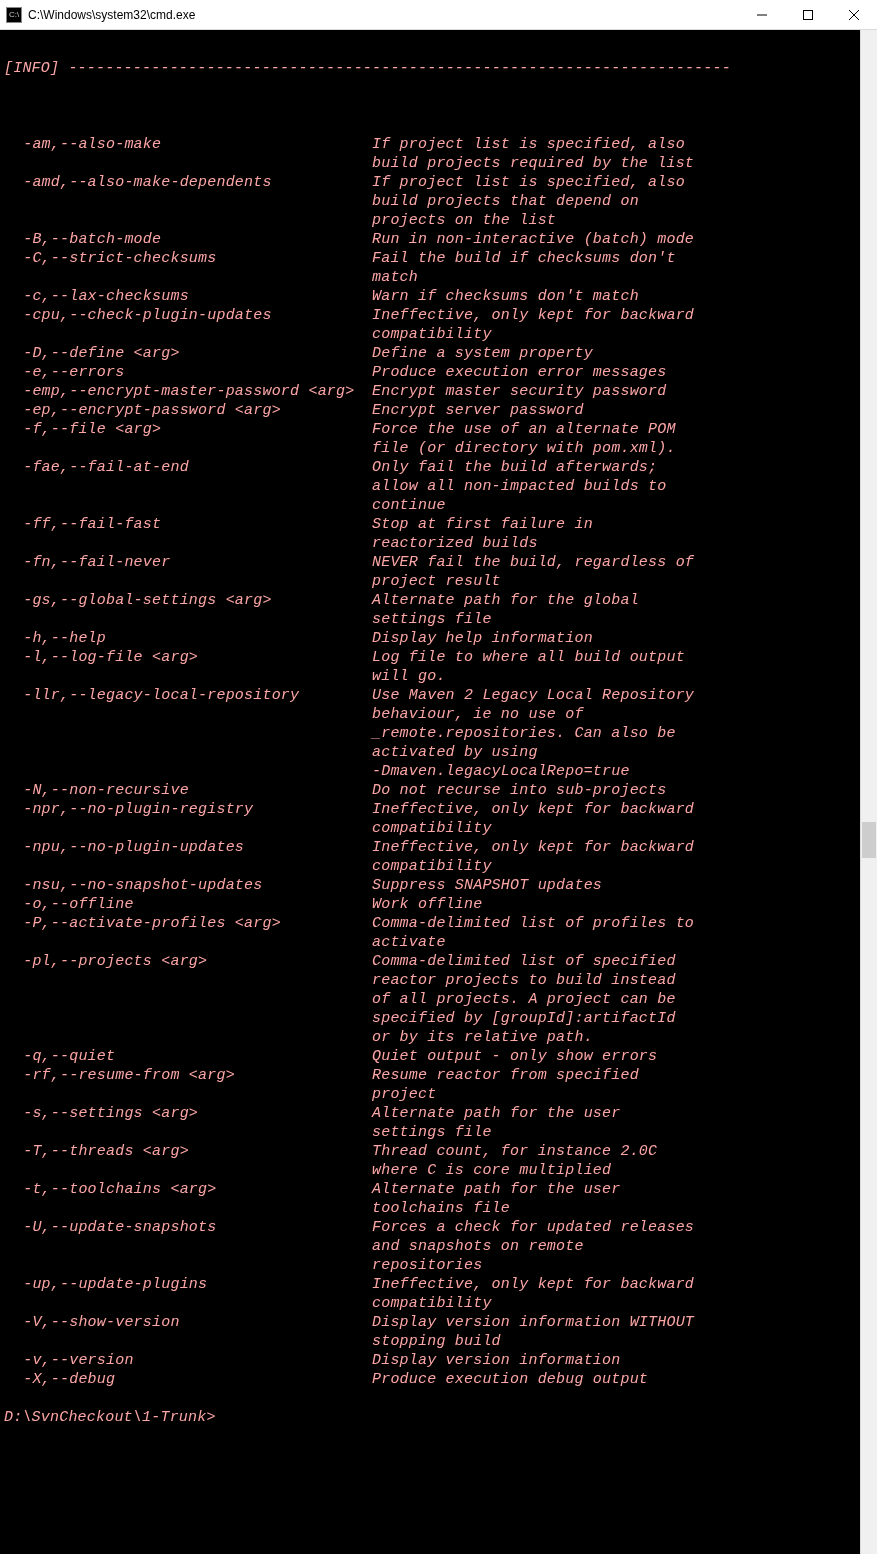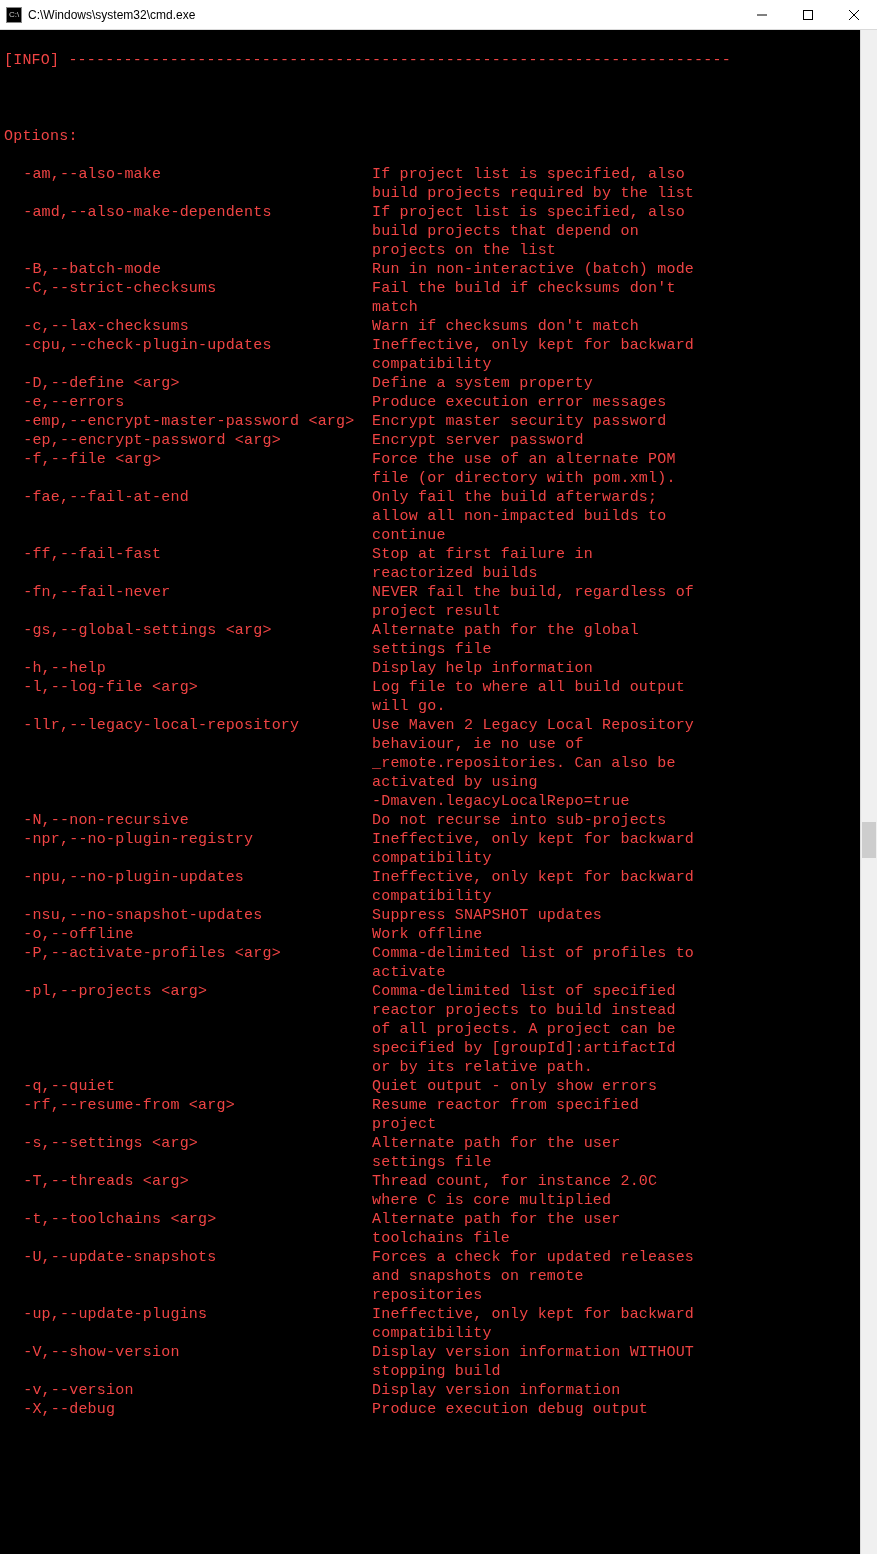--- a/index.html
+++ b/index.html
@@ -56,28 +56,29 @@
     align-items: center;
     justify-content: center;
     font-family: "Segoe UI Symbol", sans-serif;
     font-size: 10px;
     color: #000;
   }
   .win-btn svg { display: block; }
   .terminal {
     flex: 1;
     background: #000000;
-    color: #ef4444;
+    color: #fca5a5;
     font-size: 15px;
     line-height: 19px;
-    padding: 2px 4px 4px 4px;
+    padding: 10px 4px 4px 4px;
     white-space: pre;
     overflow: hidden;
     position: relative;
     letter-spacing: 0.2px;
+    font-style: italic;
   }
   .scrollbar {
     position: absolute;
     right: 0;
     top: 30px;
     bottom: 0;
     width: 17px;
     background: #f0f0f0;
     border-left: 1px solid #dadada;
   }
@@ -132,19 +133,19 @@
           <line x1="10" y1="0" x2="0" y2="10" stroke="#000" stroke-width="1"></line>
         </svg>
     </div>
   </div>
 </div>
 
 <div class="terminal">
 <div class="info-line">[INFO] ------------------------------------------------------------------------</div>
 <div></div>
 <div></div>
-<div class="options-header">Options:</div>
 <div id="options-container"><div class="opt-row"><span class="opt-flag"> -am,--also-make</span><span class="opt-desc">If project list is specified, also</span></div><div class="opt-row"><span class="opt-flag">&nbsp;</span><span class="opt-desc">build projects required by the list</span></div><div class="opt-row"><span class="opt-flag"> -amd,--also-make-dependents</span><span class="opt-desc">If project list is specified, also</span></div><div class="opt-row"><span class="opt-flag">&nbsp;</span><span class="opt-desc">build projects that depend on</span></div><div class="opt-row"><span class="opt-flag">&nbsp;</span><span class="opt-desc">projects on the list</span></div><div class="opt-row"><span class="opt-flag"> -B,--batch-mode</span><span class="opt-desc">Run in non-interactive (batch) mode</span></div><div class="opt-row"><span class="opt-flag"> -C,--strict-checksums</span><span class="opt-desc">Fail the build if checksums don't</span></div><div class="opt-row"><span class="opt-flag">&nbsp;</span><span class="opt-desc">match</span></div><div class="opt-row"><span class="opt-flag"> -c,--lax-checksums</span><span class="opt-desc">Warn if checksums don't match</span></div><div class="opt-row"><span class="opt-flag"> -cpu,--check-plugin-updates</span><span class="opt-desc">Ineffective, only kept for backward</span></div><div class="opt-row"><span class="opt-flag">&nbsp;</span><span class="opt-desc">compatibility</span></div><div class="opt-row"><span class="opt-flag"> -D,--define &lt;arg&gt;</span><span class="opt-desc">Define a system property</span></div><div class="opt-row"><span class="opt-flag"> -e,--errors</span><span class="opt-desc">Produce execution error messages</span></div><div class="opt-row"><span class="opt-flag"> -emp,--encrypt-master-password &lt;arg&gt;</span><span class="opt-desc">Encrypt master security password</span></div><div class="opt-row"><span class="opt-flag"> -ep,--encrypt-password &lt;arg&gt;</span><span class="opt-desc">Encrypt server password</span></div><div class="opt-row"><span class="opt-flag"> -f,--file &lt;arg&gt;</span><span class="opt-desc">Force the use of an alternate POM</span></div><div class="opt-row"><span class="opt-flag">&nbsp;</span><span class="opt-desc">file (or directory with pom.xml).</span></div><div class="opt-row"><span class="opt-flag"> -fae,--fail-at-end</span><span class="opt-desc">Only fail the build afterwards;</span></div><div class="opt-row"><span class="opt-flag">&nbsp;</span><span class="opt-desc">allow all non-impacted builds to</span></div><div class="opt-row"><span class="opt-flag">&nbsp;</span><span class="opt-desc">continue</span></div><div class="opt-row"><span class="opt-flag"> -ff,--fail-fast</span><span class="opt-desc">Stop at first failure in</span></div><div class="opt-row"><span class="opt-flag">&nbsp;</span><span class="opt-desc">reactorized builds</span></div><div class="opt-row"><span class="opt-flag"> -fn,--fail-never</span><span class="opt-desc">NEVER fail the build, regardless of</span></div><div class="opt-row"><span class="opt-flag">&nbsp;</span><span class="opt-desc">project result</span></div><div class="opt-row"><span class="opt-flag"> -gs,--global-settings &lt;arg&gt;</span><span class="opt-desc">Alternate path for the global</span></div><div class="opt-row"><span class="opt-flag">&nbsp;</span><span class="opt-desc">settings file</span></div><div class="opt-row"><span class="opt-flag"> -h,--help</span><span class="opt-desc">Display help information</span></div><div class="opt-row"><span class="opt-flag"> -l,--log-file &lt;arg&gt;</span><span class="opt-desc">Log file to where all build output</span></div><div class="opt-row"><span class="opt-flag">&nbsp;</span><span class="opt-desc">will go.</span></div><div class="opt-row"><span class="opt-flag"> -llr,--legacy-local-repository</span><span class="opt-desc">Use Maven 2 Legacy Local Repository</span></div><div class="opt-row"><span class="opt-flag">&nbsp;</span><span class="opt-desc">behaviour, ie no use of</span></div><div class="opt-row"><span class="opt-flag">&nbsp;</span><span class="opt-desc">_remote.repositories. Can also be</span></div><div class="opt-row"><span class="opt-flag">&nbsp;</span><span class="opt-desc">activated by using</span></div><div class="opt-row"><span class="opt-flag">&nbsp;</span><span class="opt-desc">-Dmaven.legacyLocalRepo=true</span></div><div class="opt-row"><span class="opt-flag"> -N,--non-recursive</span><span class="opt-desc">Do not recurse into sub-projects</span></div><div class="opt-row"><span class="opt-flag"> -npr,--no-plugin-registry</span><span class="opt-desc">Ineffective, only kept for backward</span></div><div class="opt-row"><span class="opt-flag">&nbsp;</span><span class="opt-desc">compatibility</span></div><div class="opt-row"><span class="opt-flag"> -npu,--no-plugin-updates</span><span class="opt-desc">Ineffective, only kept for backward</span></div><div class="opt-row"><span class="opt-flag">&nbsp;</span><span class="opt-desc">compatibility</span></div><div class="opt-row"><span class="opt-flag"> -nsu,--no-snapshot-updates</span><span class="opt-desc">Suppress SNAPSHOT updates</span></div><div class="opt-row"><span class="opt-flag"> -o,--offline</span><span class="opt-desc">Work offline</span></div><div class="opt-row"><span class="opt-flag"> -P,--activate-profiles &lt;arg&gt;</span><span class="opt-desc">Comma-delimited list of profiles to</span></div><div class="opt-row"><span class="opt-flag">&nbsp;</span><span class="opt-desc">activate</span></div><div class="opt-row"><span class="opt-flag"> -pl,--projects &lt;arg&gt;</span><span class="opt-desc">Comma-delimited list of specified</span></div><div class="opt-row"><span class="opt-flag">&nbsp;</span><span class="opt-desc">reactor projects to build instead</span></div><div class="opt-row"><span class="opt-flag">&nbsp;</span><span class="opt-desc">of all projects. A project can be</span></div><div class="opt-row"><span class="opt-flag">&nbsp;</span><span class="opt-desc">specified by [groupId]:artifactId</span></div><div class="opt-row"><span class="opt-flag">&nbsp;</span><span class="opt-desc">or by its relative path.</span></div><div class="opt-row"><span class="opt-flag"> -q,--quiet</span><span class="opt-desc">Quiet output - only show errors</span></div><div class="opt-row"><span class="opt-flag"> -rf,--resume-from &lt;arg&gt;</span><span class="opt-desc">Resume reactor from specified</span></div><div class="opt-row"><span class="opt-flag">&nbsp;</span><span class="opt-desc">project</span></div><div class="opt-row"><span class="opt-flag"> -s,--settings &lt;arg&gt;</span><span class="opt-desc">Alternate path for the user</span></div><div class="opt-row"><span class="opt-flag">&nbsp;</span><span class="opt-desc">settings file</span></div><div class="opt-row"><span class="opt-flag"> -T,--threads &lt;arg&gt;</span><span class="opt-desc">Thread count, for instance 2.0C</span></div><div class="opt-row"><span class="opt-flag">&nbsp;</span><span class="opt-desc">where C is core multiplied</span></div><div class="opt-row"><span class="opt-flag"> -t,--toolchains &lt;arg&gt;</span><span class="opt-desc">Alternate path for the user</span></div><div class="opt-row"><span class="opt-flag">&nbsp;</span><span class="opt-desc">toolchains file</span></div><div class="opt-row"><span class="opt-flag"> -U,--update-snapshots</span><span class="opt-desc">Forces a check for updated releases</span></div><div class="opt-row"><span class="opt-flag">&nbsp;</span><span class="opt-desc">and snapshots on remote</span></div><div class="opt-row"><span class="opt-flag">&nbsp;</span><span class="opt-desc">repositories</span></div><div class="opt-row"><span class="opt-flag"> -up,--update-plugins</span><span class="opt-desc">Ineffective, only kept for backward</span></div><div class="opt-row"><span class="opt-flag">&nbsp;</span><span class="opt-desc">compatibility</span></div><div class="opt-row"><span class="opt-flag"> -V,--show-version</span><span class="opt-desc">Display version information WITHOUT</span></div><div class="opt-row"><span class="opt-flag">&nbsp;</span><span class="opt-desc">stopping build</span></div><div class="opt-row"><span class="opt-flag"> -v,--version</span><span class="opt-desc">Display version information</span></div><div class="opt-row"><span class="opt-flag"> -X,--debug</span><span class="opt-desc">Produce execution debug output</span></div></div>
+<div class="prompt-line">D:\SvnCheckout\1-Trunk&gt;</div>
 </div>
 
 <div class="scrollbar">
   <div class="scroll-thumb"></div>
 </div>
 
 </body></html>

